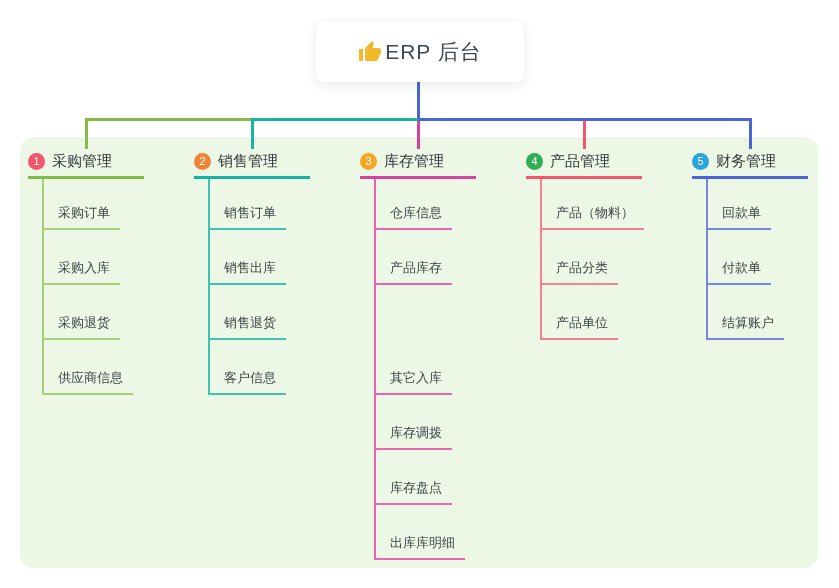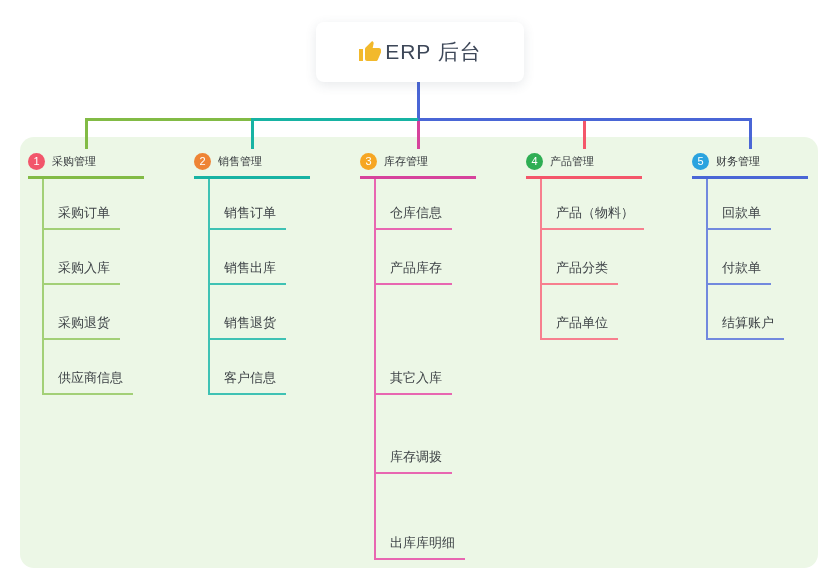--- a/index.html
+++ b/index.html
@@ -74,21 +74,21 @@
   .badge {
     width: 17px; height: 17px;
     border-radius: 50%;
     background: #999;
     color: #ffffff;
     font-size: 11px;
     display: flex; align-items: center; justify-content: center;
     flex: 0 0 17px;
   }
   .branch-label {
-    font-size: 11px;
+    font-size: 15px;
     color: #34383c;
     white-space: nowrap;
   }
 
   .trunk { position: absolute; left: 14px; top: 179px; width: 2px; background: #999; }
   .t4 { height: 216px; }
   .t7 { height: 381px; }
   .t3 { height: 161px; }
 
   .child {
@@ -158,21 +158,22 @@
 
   <div class="col col-3">
     <div class="branch-header" style="border-bottom-color: rgb(214, 67, 156);">
       <span class="badge" style="background-color: rgb(246, 166, 35);">3</span>
       <span class="branch-label">库存管理</span>
     </div>
     <div class="trunk t7" style="background-color: rgb(232, 102, 177);"></div>
     <div class="child r1" style="border-bottom-color: rgb(232, 102, 177);">仓库信息</div>
     <div class="child r2" style="border-bottom-color: rgb(232, 102, 177);">产品库存</div>
     <div class="child r4" style="border-bottom-color: rgb(232, 102, 177);">其它入库</div>
-    <div class="child r5" style="border-bottom-color: rgb(232, 102, 177); margin-top: 24px;">库存调拨</div>
+    <div class="child r5" style="border-bottom-color: rgb(232, 102, 177);">库存调拨</div>
+    <div class="child r6" style="border-bottom-color: rgb(232, 102, 177);">库存盘点</div>
     <div class="child r7" style="border-bottom-color: rgb(232, 102, 177);">出库库明细</div>
   </div>
 
   <div class="col col-4">
     <div class="branch-header" style="border-bottom-color: rgb(244, 86, 106);">
       <span class="badge" style="background-color: rgb(47, 174, 84);">4</span>
       <span class="branch-label">产品管理</span>
     </div>
     <div class="trunk t3" style="background-color: rgb(247, 127, 142);"></div>
     <div class="child r1" style="border-bottom-color: rgb(247, 127, 142);">产品（物料）</div>

